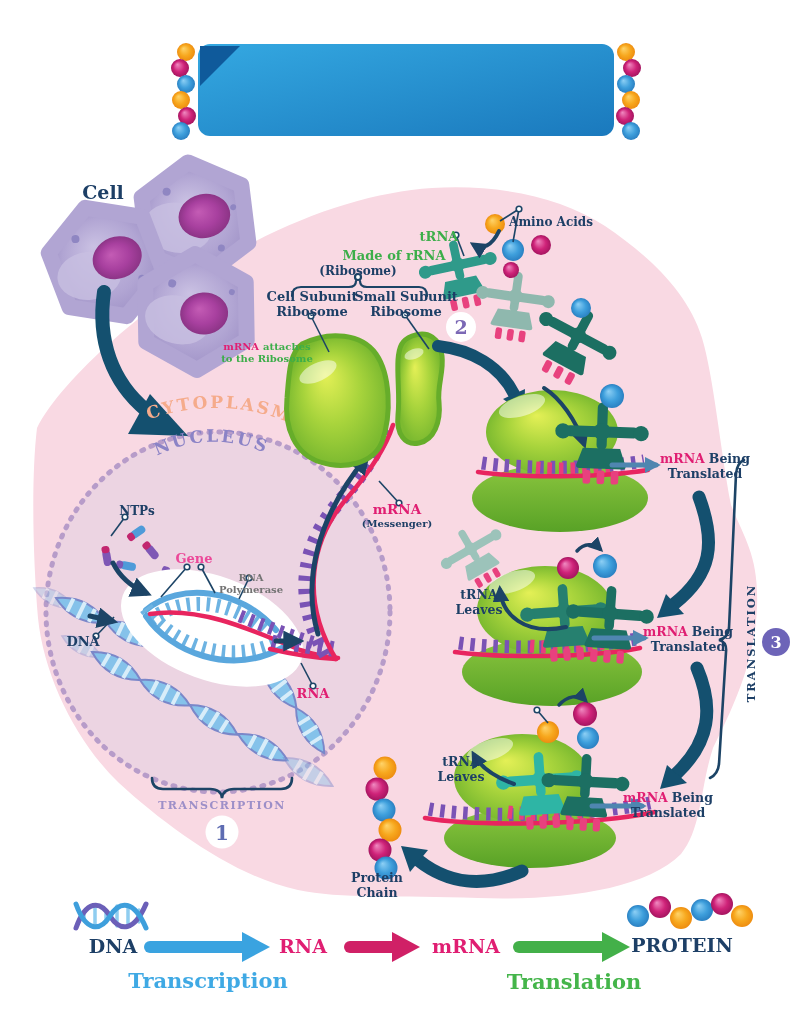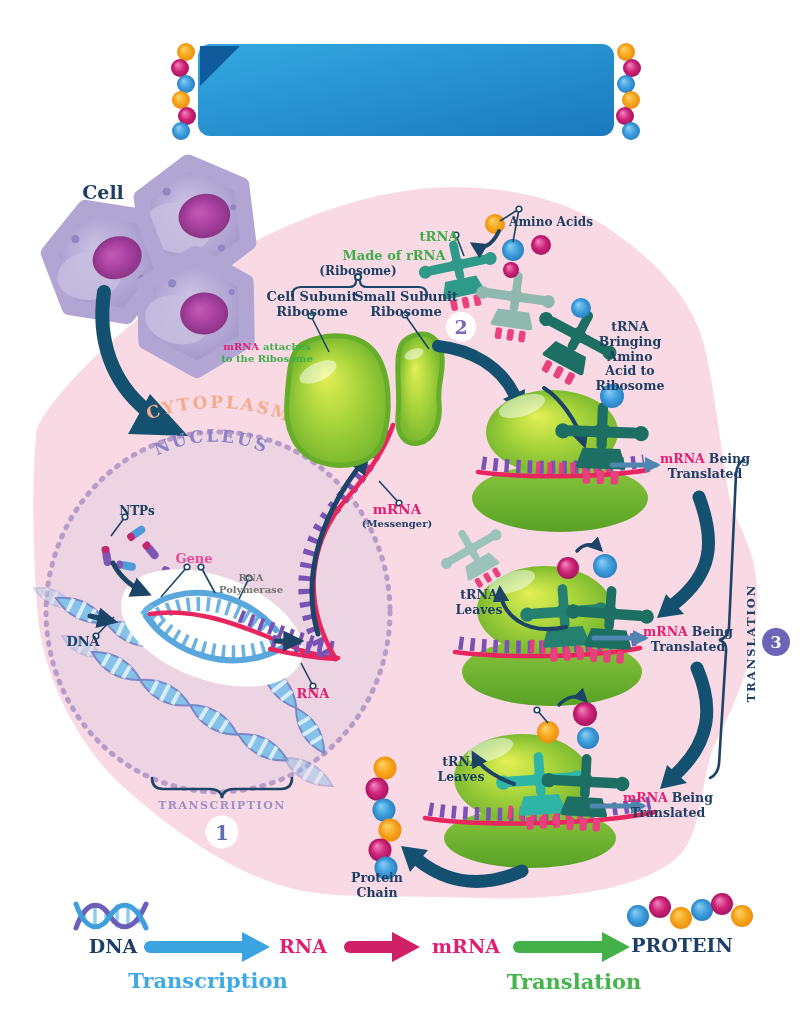--- a/index.html
+++ b/index.html
@@ -391,21 +391,20 @@
 <div class="lbl" style="left:267px;top:353px;font-size:10px;width:120px;">
   <span class="line">
         <span class="pink">mRNA</span>
         <span class="green">attaches</span>
       </span>
   <span class="green">to the Ribosome</span>
 </div>
 
 <div class="lbl green" style="left:439px;top:237px;font-size:13px;">tRNA</div>
 <div class="lbl" style="left:551px;top:222px;font-size:12px;white-space:nowrap;">Amino Acids</div>
-<div class="lbl" style="left:630px;top:357px;font-size:12.5px;width:80px;">tRNA Bringing Amino Acid to Ribosome</div>
 
 <div class="lbl" style="left:397px;top:516px;">
   <div class="pink" style="font-size:13.5px;">mRNA</div>
   <div style="font-size:10px;">(Messenger)</div>
 </div>
 
 <div class="lbl" style="left:705px;top:467px;font-size:12.5px;width:100px;">
   <span class="line">
         <span class="pink">mRNA</span>
         <span>Being</span>

